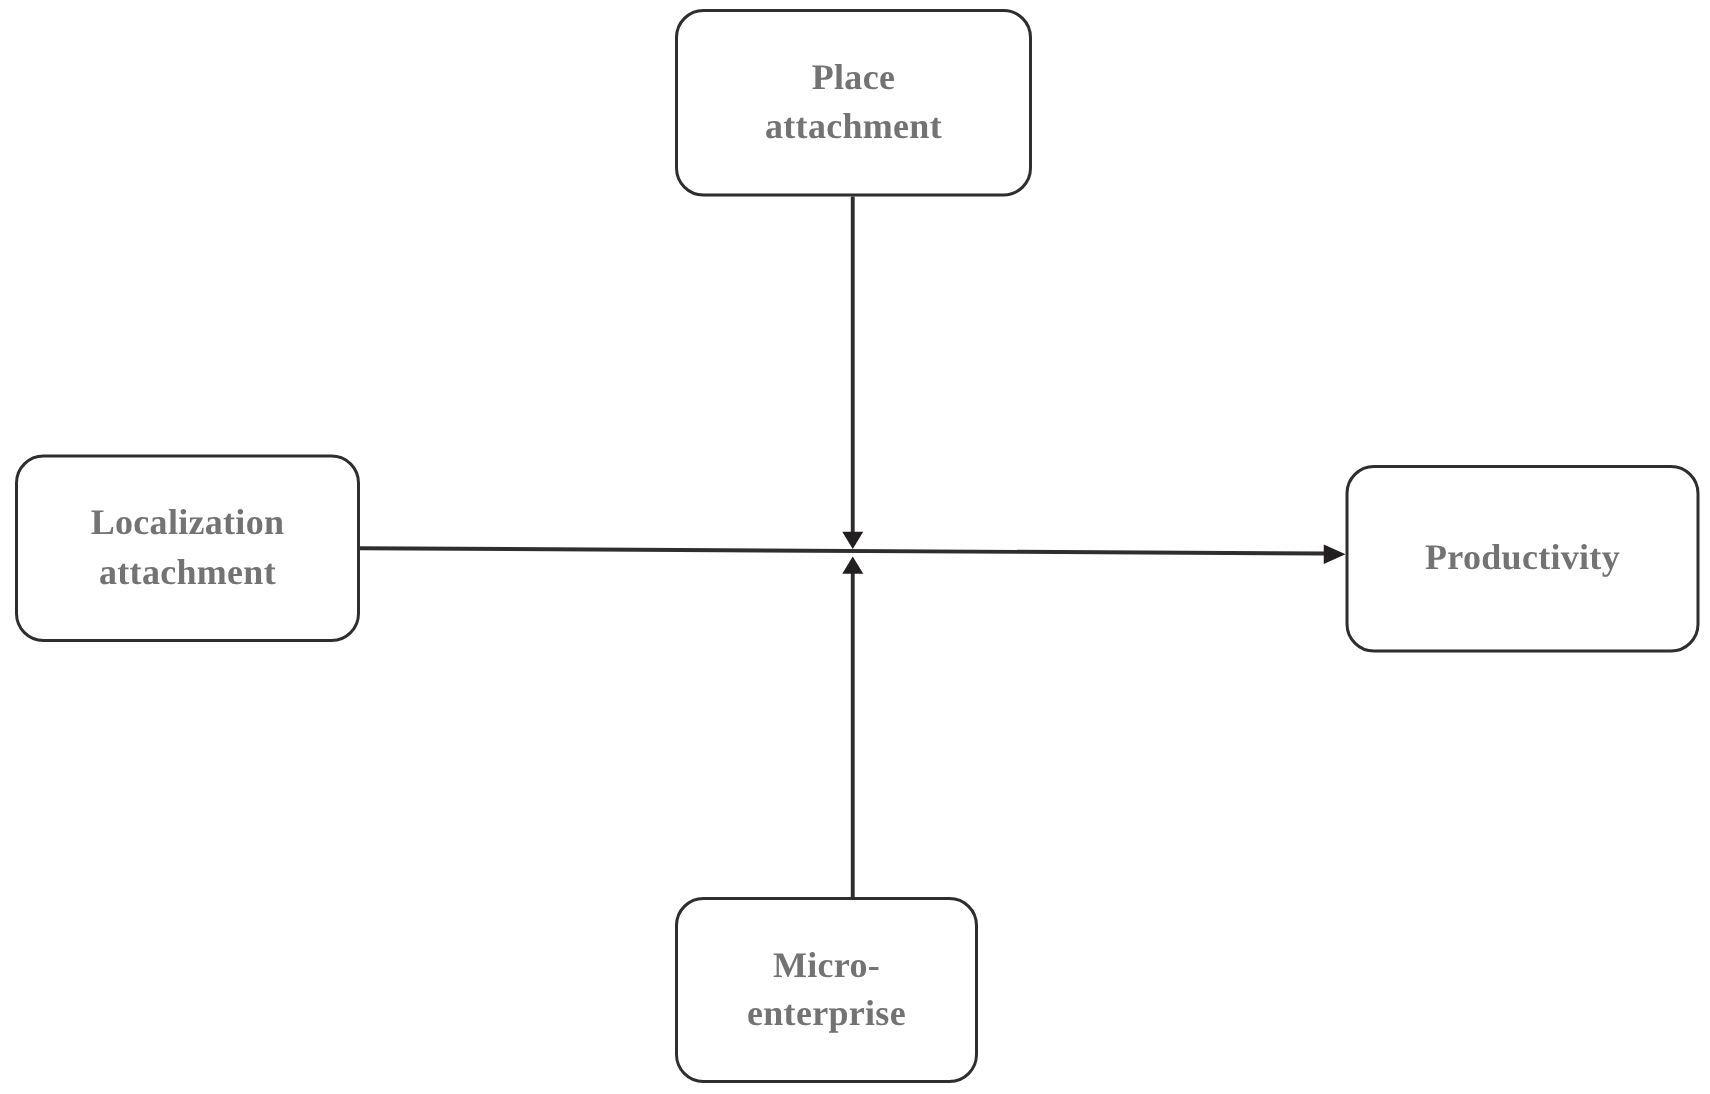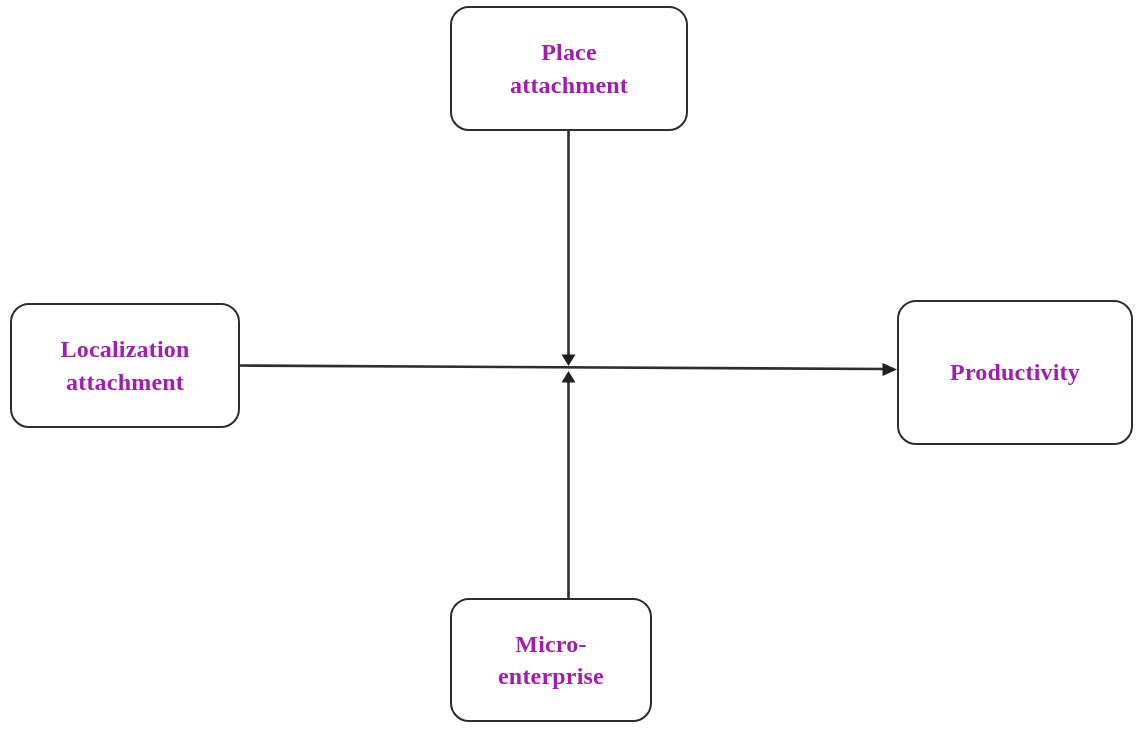--- a/index.html
+++ b/index.html
@@ -28,29 +28,29 @@
     border: 2.4px solid #2e2e2e;
     border-radius: 19px;
     background: #ffffff;
     display: flex;
     align-items: center;
     justify-content: center;
     text-align: center;
     font-weight: bold;
     font-size: 24px;
     line-height: 1.35;
-    color: #a21caf;
+    color: #737373;
     letter-spacing: 0.2px;
   }
   .node-inner {
     padding: 0 28px;
   }
   .node-place-attachment   { left: 450px; top: 6px;   width: 238px; height: 125px; }
   .node-localization       { left: 10px;  top: 303px; width: 230px; height: 125px; }
-  .node-productivity       { left: 897px; top: 300px; width: 236px; height: 145px; }
+  .node-productivity       { left: 897px; top: 310px; width: 236px; height: 125px; }
   .node-micro-enterprise   { left: 450px; top: 598px; width: 202px; height: 124px; }
 </style>
 </head>
 <body>
 
 <div class="canvas">
 
   <svg class="arrows-layer" viewBox="0 0 1140 729" xmlns="http://www.w3.org/2000/svg">
 
     <g>

